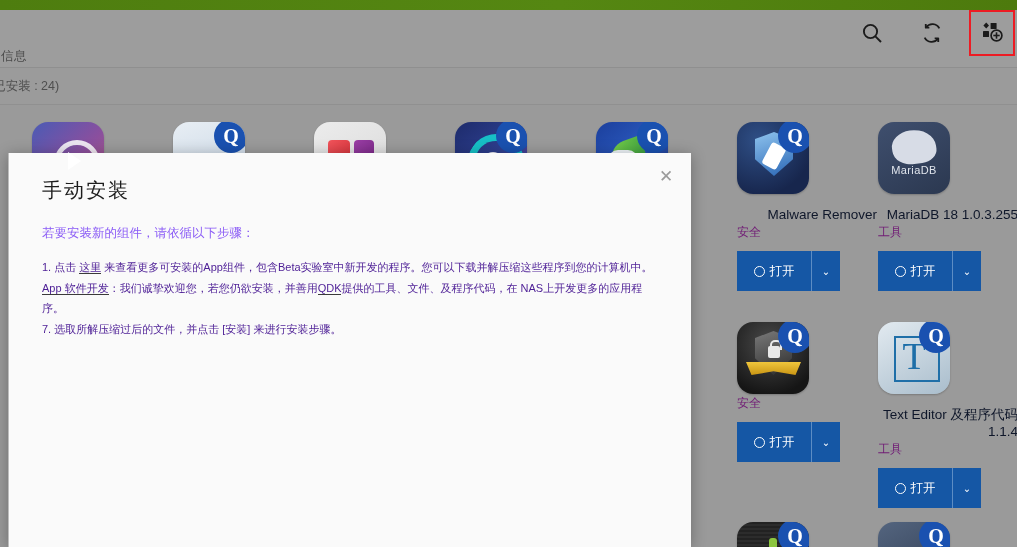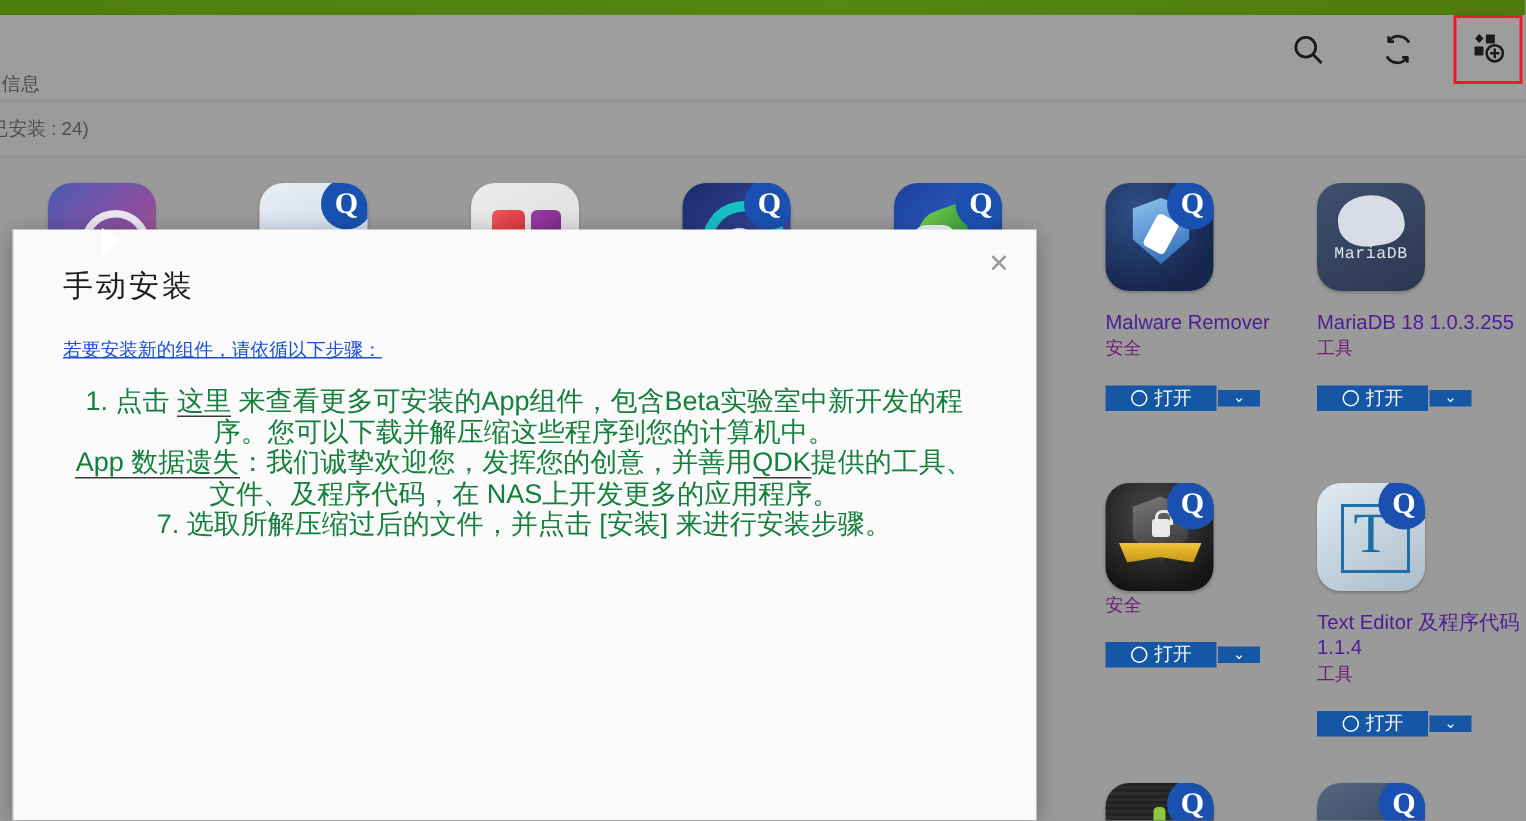--- a/index.html
+++ b/index.html
@@ -26,23 +26,23 @@
   .divider-row2{position:absolute;left:0;top:104px;width:1017px;height:1px;background:#909090;}
 
   
   .grid{position:absolute;left:0;top:110px;width:1017px;height:437px;}
   .card{position:absolute;width:145px;}
   .appicon{width:72px;height:72px;border-radius:16px;position:relative;overflow:hidden;
     box-shadow:0 1px 2px rgba(0,0,0,.22);}
   .qbadge{position:absolute;right:-3px;top:-3px;width:34px;height:34px;border-radius:50%;
     background:#1a51b0;color:#fff;font-size:20px;font-weight:bold;display:flex;
     align-items:center;justify-content:center;font-family:"Liberation Serif",serif;}
-  .card-title{margin-top:12px;font-size:13.5px;color:#4c1d95;line-height:17px;max-width:140px;}
+  .card-title{margin-top:12px;font-size:13.5px;color:#0f172a;line-height:17px;max-width:140px;text-align:right;}
   .card-cat{margin-top:1px;font-size:12px;color:#701a75;}
-  .openbtn{margin-top:10px;display:flex;height:28px;width:103px;align-items:center;}
+  .openbtn{margin-top:10px;display:flex;height:40px;width:103px;}
   .openbtn .main{flex:1;background:#1557a5;color:#fff;font-size:12.5px;display:flex;
     align-items:center;justify-content:center;gap:5px;}
   .openbtn .main .ring{width:9px;height:9px;border:1.6px solid #fff;border-radius:50%;}
   .openbtn .sep{width:1px;background:#5d8dc4;}
   .openbtn .caret{width:28px;background:#1557a5;color:#fff;display:flex;align-items:center;
     justify-content:center;font-size:10px;}
 
   
   .ic-media{background:linear-gradient(135deg,#4a5bb5 0%,#8a4f9e 55%,#b05a7a 100%);}
   .ic-media:after{content:"";position:absolute;left:22px;top:18px;width:36px;height:36px;
@@ -72,21 +72,21 @@
   .ic-malware{background:radial-gradient(circle at 30% 25%,#2f4f86 0%,#17264d 75%);}
   .ic-malware .shield{position:absolute;left:18px;top:10px;width:38px;height:44px;
     background:linear-gradient(160deg,#8fc4ee,#2a66b5);
     clip-path:polygon(50% 0,100% 16%,100% 62%,50% 100%,0 62%,0 16%);}
   .ic-malware .brush{position:absolute;left:29px;top:22px;width:16px;height:24px;
     background:#fff;transform:rotate(28deg);border-radius:3px;}
   .ic-maria{background:linear-gradient(150deg,#3f4f6e 0%,#2b3850 100%);}
   .ic-maria .seal{position:absolute;left:14px;top:8px;width:44px;height:34px;border-radius:50% 60% 40% 50%;
     background:#d7dce6;transform:rotate(-8deg);}
   .ic-maria .word{position:absolute;left:0;right:0;bottom:18px;text-align:center;color:#dfe4ec;
-    font-size:11px;letter-spacing:.4px;font-family:Liberation Mono, monospace;}
+    font-size:11px;letter-spacing:.4px;font-family:Liberation Sans, sans-serif;}
   .ic-seccou{background:radial-gradient(circle at 45% 30%,#4a4a4a 0%,#151515 80%);}
   .ic-seccou .sh{position:absolute;left:18px;top:9px;width:37px;height:44px;
     background:linear-gradient(160deg,#7a7a7a,#2b2b2b);
     clip-path:polygon(50% 0,100% 16%,100% 62%,50% 100%,0 62%,0 16%);}
   .ic-seccou .lock{position:absolute;left:31px;top:24px;width:12px;height:12px;background:#e9e9e9;border-radius:2px;}
   .ic-seccou .lockb{position:absolute;left:33px;top:18px;width:8px;height:8px;border:2px solid #e9e9e9;
     border-bottom:none;border-radius:5px 5px 0 0;}
   .ic-seccou .rib{position:absolute;left:9px;top:40px;width:55px;height:13px;
     background:linear-gradient(180deg,#f0c63c,#c99514);
     clip-path:polygon(0 0,100% 0,90% 100%,50% 72%,10% 100%);}
@@ -98,22 +98,22 @@
   .ic-dark .p{position:absolute;left:32px;top:16px;width:8px;height:20px;background:#8cc63f;border-radius:3px;}
   .ic-nav{background:linear-gradient(150deg,#54657f 0%,#2d3a50 100%);}
 
   
   #dialog{position:absolute;left:8px;top:153px;width:682px;height:394px;background:#fafafa;
     box-shadow:0 2px 14px rgba(0,0,0,.30);border-left:1px solid #bdbdbd;}
   .dlg-title{position:absolute;left:33px;top:24px;font-size:20px;color:#1d1d1d;letter-spacing:2px;}
   .dlg-close{position:absolute;right:12px;top:10px;width:26px;height:26px;display:flex;
     align-items:center;justify-content:center;color:#9b9b9b;font-size:17px;cursor:pointer;}
   .dlg-body{position:absolute;left:33px;top:70px;width:615px;}
-  .lead{font-size:12.5px;color:#1d4ed8;line-height:20px;margin:0 0 14px 0;text-decoration:underline;}
-  .step{font-size:18px;color:#15803d;line-height:20.5px;margin:0;text-align:center;}
+  .lead{font-size:12.5px;color:#8b5cf6;line-height:20px;margin:0 0 14px 0;}
+  .step{font-size:11px;color:#4c1d95;line-height:20.5px;margin:0;}
   .lnk{border-bottom:1px solid #3a3a3a;}
   .note{font-size:12px;color:#2e5d93;line-height:19px;margin:20px 0 0 0;}
 </style>
 </head>
 <body>
 
 <div id="appcenter">
 
   <div class="topbar-green"></div>
   <div class="header-strip"></div>
@@ -280,20 +280,20 @@
   <div class="dlg-close">✕</div>
 
   <div class="dlg-body">
     <p class="lead">若要安装新的组件，请依循以下步骤：</p>
 
     <p class="step">
       <span>1. 点击 </span><span class="lnk">这里</span><span> 来查看更多可安装的App组件，包含Beta实验室中新开发的程序。您可以下载并解压缩这些程序到您的计算机中。</span>
     </p>
 
     <p class="step">
-      <span class="lnk">App 数据遗失</span><span>：我们诚挚欢迎您，发挥您的创意，并善用</span><span class="lnk">QDK</span><span>提供的工具、文件、及程序代码，在 NAS上开发更多的应用程序。</span>
+      <span class="lnk">App 软件开发</span><span>：我们诚挚欢迎您，若您仍欲安装，并善用</span><span class="lnk">QDK</span><span>提供的工具、文件、及程序代码，在 NAS上开发更多的应用程序。</span>
     </p>
 
     <p class="step">7. 选取所解压缩过后的文件，并点击 [安装] 来进行安装步骤。</p>
 
   </div>
 
 </div>
 
 </body></html>

